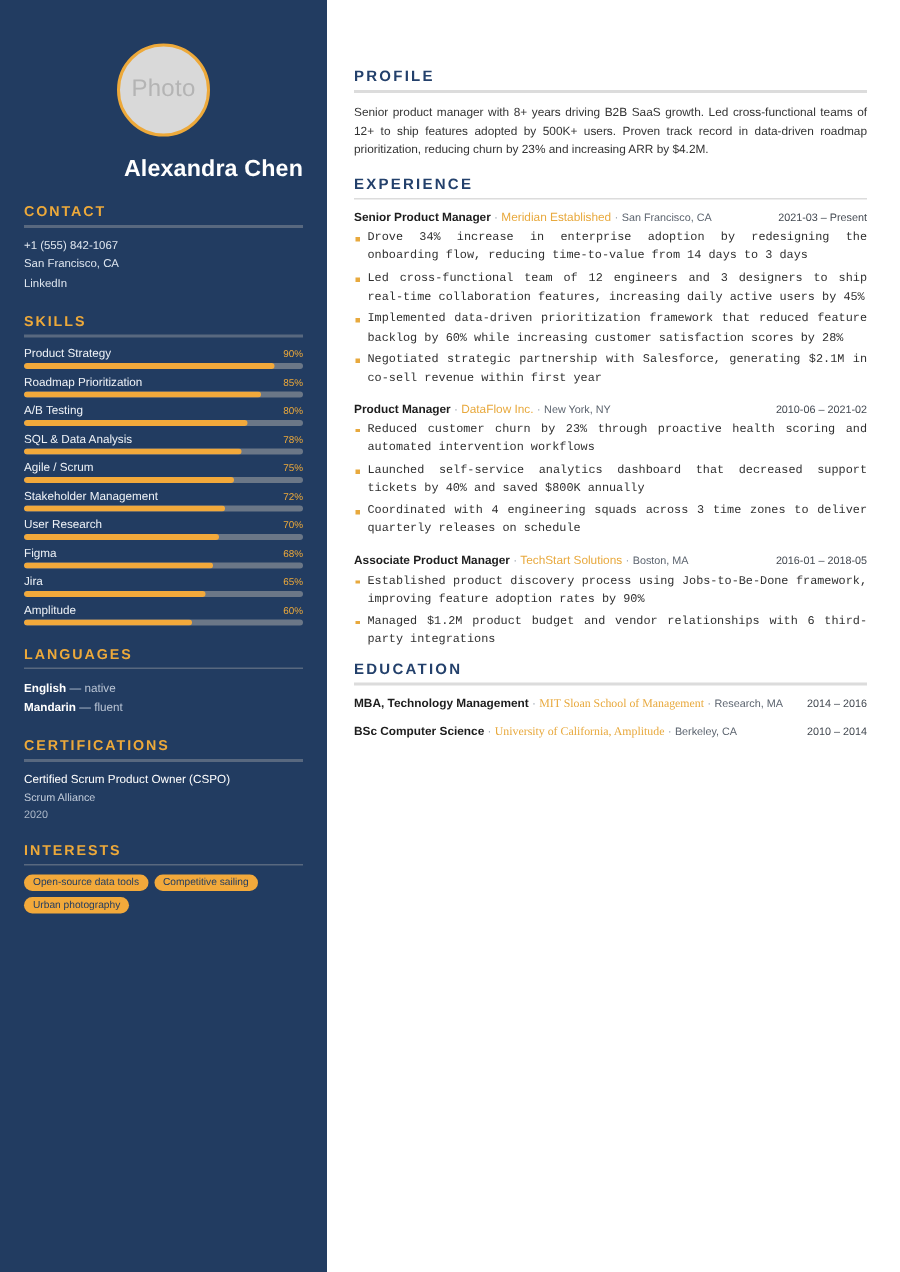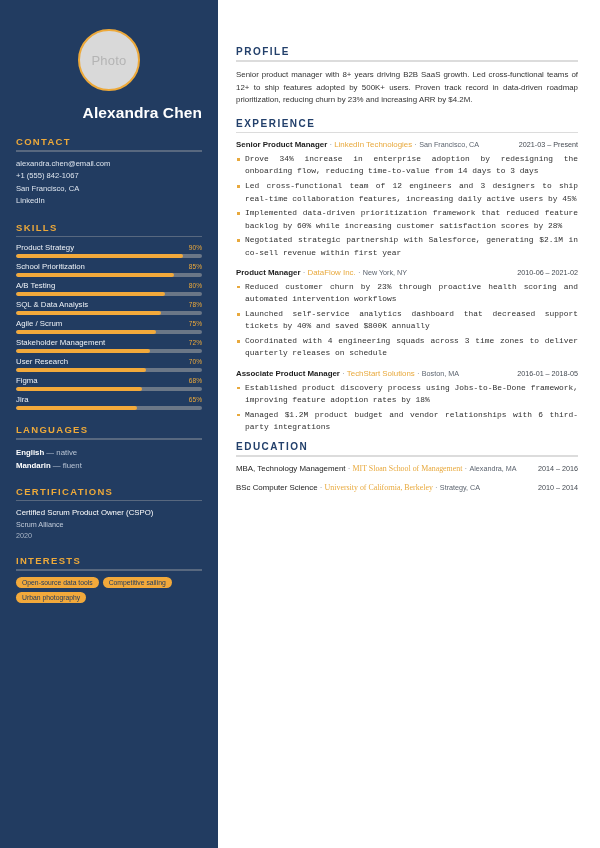--- a/index.html
+++ b/index.html
@@ -41,21 +41,21 @@
     height: 62px;
     border-radius: 50%;
     background: #d9d9d9;
     border: 2.5px solid #eda93a;
     display: flex;
     align-items: center;
     justify-content: center;
     box-sizing: border-box;
   }
   .photo-label {
-    font-size: 13px;
+    font-size: 16px;
     color: #b4b4b4;
     letter-spacing: .2px;
   }
   .fullname {
     text-align: right;
     font-size: 15.5px;
     font-weight: bold;
     color: #ffffff;
     margin-top: 13px;
     letter-spacing: .1px;
@@ -178,21 +178,21 @@
     content: "";
     position: absolute;
     left: 1px;
     top: 5px;
     width: 2.5px;
     height: 2.5px;
     background: #e8a93d;
   }
   .edu { margin-bottom: 7px; }
   .edu-head { font-size: 7.9px; line-height: 12px; }
-  .edu-degree { font-weight: normal; color: #1d1d1d; text-align: center; }
+  .edu-degree { font-weight: bold; color: #1d1d1d; text-align: center; }
   .edu-school { color: #e8a93d; font-family: Liberation Serif, serif; }
   .edu-loc { color: #5c646f; font-size: 7.2px; }
   .edu-date { color: #444a52; font-size: 7.2px; float: right; }
 </style>
 </head>
 <body>
 
 <div class="page">
 
   <aside class="sidebar">
@@ -201,41 +201,40 @@
       <div class="photo">
         <span class="photo-label">Photo</span>
       </div>
     </div>
 
     <div class="fullname">Alexandra Chen</div>
 
     <div class="side-head">CONTACT</div>
     <div class="side-rule"></div>
     <div>
-      <div class="contact-line">alexandra.chen@email.com</div>
       <div class="contact-line">+1 (555) 842-1067</div>
       <div class="contact-line">San Francisco, CA</div>
       <div class="contact-line">LinkedIn</div>
     </div>
 
     <div class="side-head">SKILLS</div>
     <div class="side-rule"></div>
     <div id="skills-list">
         <div class="skill">
           <div class="skill-top">
             <span class="skill-name">Product Strategy</span>
             <span class="skill-pct">90%</span>
           </div>
           <div class="skill-track">
             <div class="skill-fill" style="width: 90%;"></div>
           </div>
         </div>
         <div class="skill">
           <div class="skill-top">
-            <span class="skill-name">School Prioritization</span>
+            <span class="skill-name">Roadmap Prioritization</span>
             <span class="skill-pct">85%</span>
           </div>
           <div class="skill-track">
             <div class="skill-fill" style="width: 85%;"></div>
           </div>
         </div>
         <div class="skill">
           <div class="skill-top">
             <span class="skill-name">A/B Testing</span>
             <span class="skill-pct">80%</span>
@@ -289,20 +288,29 @@
             <div class="skill-fill" style="width: 68%;"></div>
           </div>
         </div>
         <div class="skill">
           <div class="skill-top">
             <span class="skill-name">Jira</span>
             <span class="skill-pct">65%</span>
           </div>
           <div class="skill-track">
             <div class="skill-fill" style="width: 65%;"></div>
+          </div>
+        </div>
+        <div class="skill">
+          <div class="skill-top">
+            <span class="skill-name">Amplitude</span>
+            <span class="skill-pct">60%</span>
+          </div>
+          <div class="skill-track">
+            <div class="skill-fill" style="width: 60%;"></div>
           </div>
         </div>
       </div>
 
     <div class="side-head">LANGUAGES</div>
     <div class="side-rule"></div>
     <div id="languages-list">
         <div class="lang-line"><span class="lang-name">English</span> <span class="lang-level">— native</span></div>
         <div class="lang-line"><span class="lang-name">Mandarin</span> <span class="lang-level">— fluent</span></div>
       </div>
@@ -330,50 +338,50 @@
   <main class="main">
 
     <div class="main-head">PROFILE</div>
     <div class="main-rule"></div>
     <p class="profile-text">Senior product manager with 8+ years driving B2B SaaS growth. Led cross-functional teams of 12+ to ship features adopted by 500K+ users. Proven track record in data-driven roadmap prioritization, reducing churn by 23% and increasing ARR by $4.2M.</p>
 
     <div class="main-head">EXPERIENCE</div>
     <div class="main-rule"></div>
     <div id="experience-list">
         <div class="job">
-          <div class="job-head"><span class="job-date">2021-03 – Present</span><span class="job-title">Senior Product Manager</span><span class="sep"> · </span><span class="job-org">LinkedIn Technologies</span><span class="sep"> · </span><span class="job-loc">San Francisco, CA</span></div>
+          <div class="job-head"><span class="job-date">2021-03 – Present</span><span class="job-title">Senior Product Manager</span><span class="sep"> · </span><span class="job-org">Meridian Established</span><span class="sep"> · </span><span class="job-loc">San Francisco, CA</span></div>
           <ul class="bullets">
             <li>Drove 34% increase in enterprise adoption by redesigning the onboarding flow, reducing time-to-value from 14 days to 3 days</li>
             <li>Led cross-functional team of 12 engineers and 3 designers to ship real-time collaboration features, increasing daily active users by 45%</li>
             <li>Implemented data-driven prioritization framework that reduced feature backlog by 60% while increasing customer satisfaction scores by 28%</li>
             <li>Negotiated strategic partnership with Salesforce, generating $2.1M in co-sell revenue within first year</li>
           </ul>
         </div>
         <div class="job">
           <div class="job-head"><span class="job-date">2010-06 – 2021-02</span><span class="job-title">Product Manager</span><span class="sep"> · </span><span class="job-org">DataFlow Inc.</span><span class="sep"> · </span><span class="job-loc">New York, NY</span></div>
           <ul class="bullets">
             <li>Reduced customer churn by 23% through proactive health scoring and automated intervention workflows</li>
             <li>Launched self-service analytics dashboard that decreased support tickets by 40% and saved $800K annually</li>
             <li>Coordinated with 4 engineering squads across 3 time zones to deliver quarterly releases on schedule</li>
           </ul>
         </div>
         <div class="job">
           <div class="job-head"><span class="job-date">2016-01 – 2018-05</span><span class="job-title">Associate Product Manager</span><span class="sep"> · </span><span class="job-org">TechStart Solutions</span><span class="sep"> · </span><span class="job-loc">Boston, MA</span></div>
           <ul class="bullets">
-            <li>Established product discovery process using Jobs-to-Be-Done framework, improving feature adoption rates by 18%</li>
+            <li>Established product discovery process using Jobs-to-Be-Done framework, improving feature adoption rates by 90%</li>
             <li>Managed $1.2M product budget and vendor relationships with 6 third-party integrations</li>
           </ul>
         </div>
       </div>
 
     <div class="main-head">EDUCATION</div>
     <div class="main-rule"></div>
     <div id="education-list">
         <div class="edu">
-          <div class="edu-head"><span class="edu-date">2014 – 2016</span><span class="edu-degree">MBA, Technology Management</span><span class="sep"> · </span><span class="edu-school">MIT Sloan School of Management</span><span class="sep"> · </span><span class="edu-loc">Alexandra, MA</span></div>
+          <div class="edu-head"><span class="edu-date">2014 – 2016</span><span class="edu-degree">MBA, Technology Management</span><span class="sep"> · </span><span class="edu-school">MIT Sloan School of Management</span><span class="sep"> · </span><span class="edu-loc">Research, MA</span></div>
         </div>
         <div class="edu">
-          <div class="edu-head"><span class="edu-date">2010 – 2014</span><span class="edu-degree">BSc Computer Science</span><span class="sep"> · </span><span class="edu-school">University of California, Berkeley</span><span class="sep"> · </span><span class="edu-loc">Strategy, CA</span></div>
+          <div class="edu-head"><span class="edu-date">2010 – 2014</span><span class="edu-degree">BSc Computer Science</span><span class="sep"> · </span><span class="edu-school">University of California, Amplitude</span><span class="sep"> · </span><span class="edu-loc">Berkeley, CA</span></div>
         </div>
       </div>
 
   </main>
 </div>
 
 </body></html>

